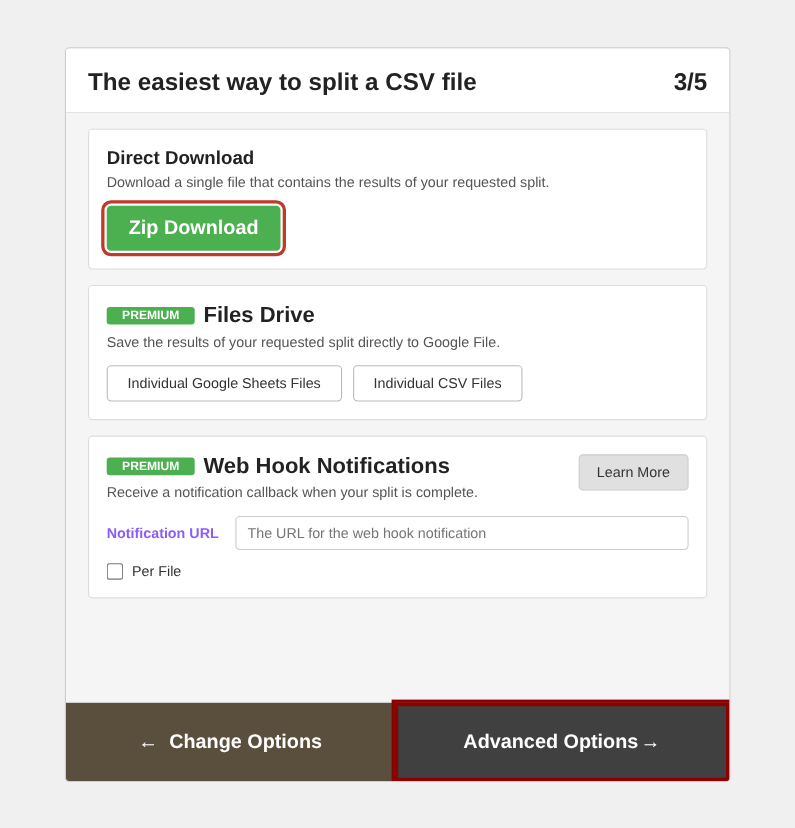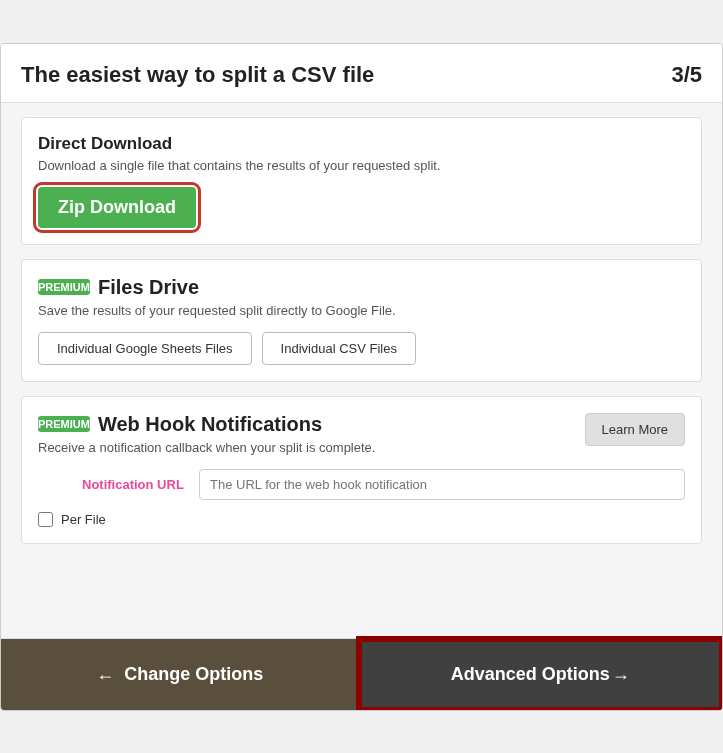--- a/index.html
+++ b/index.html
@@ -5,21 +5,21 @@
     * { box-sizing: border-box; margin: 0; padding: 0; }
     body {
       font-family: Arial, sans-serif;
       background: #f0f0f0;
       display: flex;
       justify-content: center;
       align-items: center;
       min-height: 100vh;
     }
     .window {
-      width: 723px;
+      width: 605px;
       background: #fff;
       border: 1px solid #ccc;
       border-radius: 4px;
       overflow: hidden;
     }
     .header {
       background: #fff;
       padding: 18px 20px 14px 20px;
       display: flex;
       justify-content: space-between;
@@ -104,21 +104,21 @@
       font-weight: bold;
       cursor: pointer;
       outline: 3px solid #c0392b;
       outline-offset: 2px;
     }
     .premium-badge {
       background: #4caf50;
       color: #fff;
       font-size: 11px;
       font-weight: bold;
-      padding: 2px 0;
+      padding: 2px 14px;
       border-radius: 3px;
       margin-right: 8px;
       vertical-align: middle;
     }
     .section-title-row {
       display: flex;
       align-items: center;
       margin-bottom: 4px;
     }
     .google-drive-title {
@@ -183,24 +183,23 @@
       height: fit-content;
     }
     .notification-url-row {
       display: flex;
       align-items: center;
       gap: 12px;
       margin-top: 14px;
     }
     .notification-url-label {
       font-size: 13px;
-      color: #ec4899;
+      color: #8b5cf6;
       font-weight: bold;
       min-width: 105px;
-      margin-left: 44px;
     }
     .notification-url-input {
       flex: 1;
       border: 1px solid #ccc;
       border-radius: 4px;
       padding: 7px 10px;
       font-size: 13px;
       color: #aaa;
     }
     .per-file-row {

